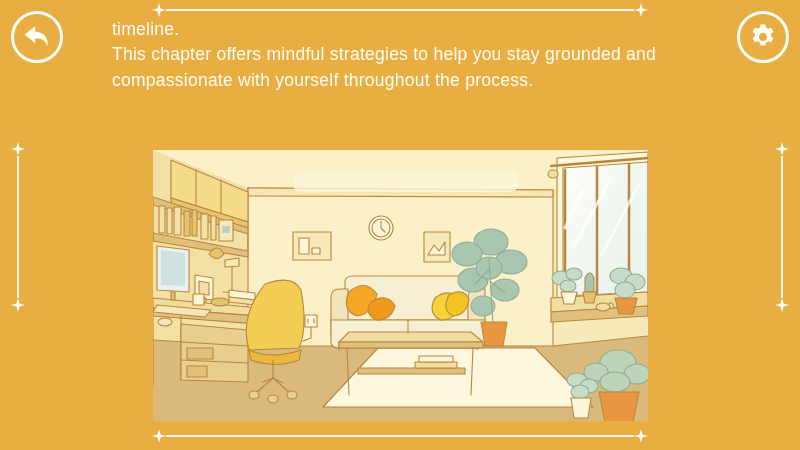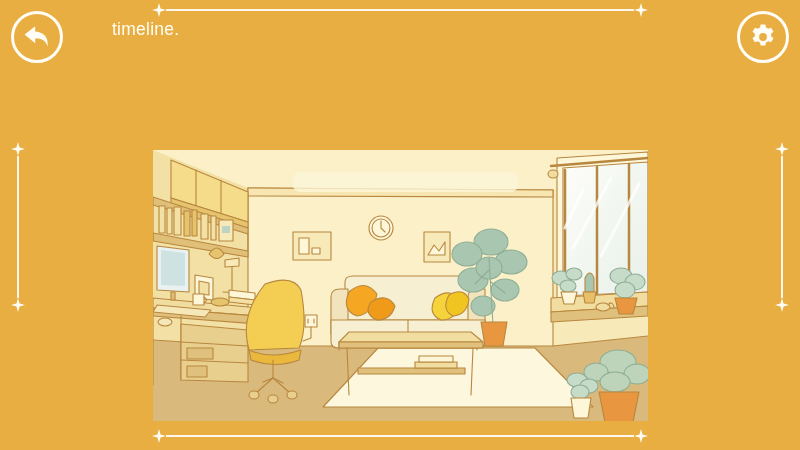--- a/index.html
+++ b/index.html
@@ -167,20 +167,21 @@
     <span class="star">
       <svg width="14" height="14" viewBox="0 0 14 14">
           <path d="M7 0 L8.55 5.45 L14 7 L8.55 8.55 L7 14 L5.45 8.55 L0 7 L5.45 5.45 Z" fill="#fffdf5"></path>
         </svg>
     </span>
   </div>
 
   <div id="text-panel">
     <div id="body-text">
       <p>Remember, decluttering is a personal journey — there is no perfect timeline.</p>
+      <p>This chapter offers mindful strategies to help you stay grounded and compassionate with yourself throughout the process.</p>
     </div>
   </div>
 
   <div id="illustration-frame">
     <svg viewBox="0 0 495 271" preserveAspectRatio="xMidYMid slice" aria-hidden="true">
       <defs>
         <linearGradient id="sun" x1="0" y1="0" x2="1" y2="1">
           <stop offset="0" stop-color="#ffffff" stop-opacity=".85"></stop>
           <stop offset="1" stop-color="#dceef5" stop-opacity=".6"></stop>
         </linearGradient>

